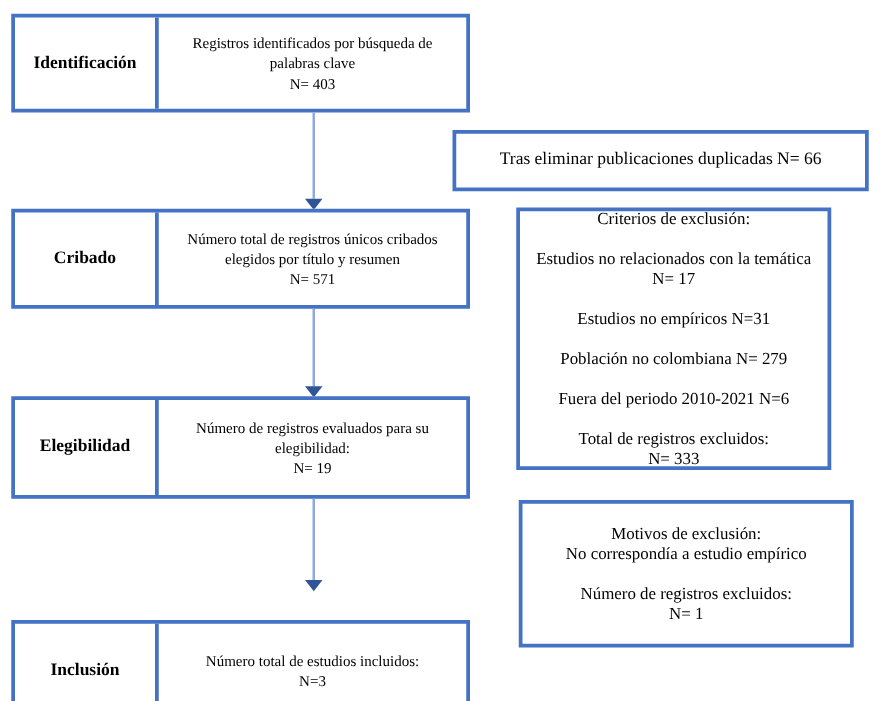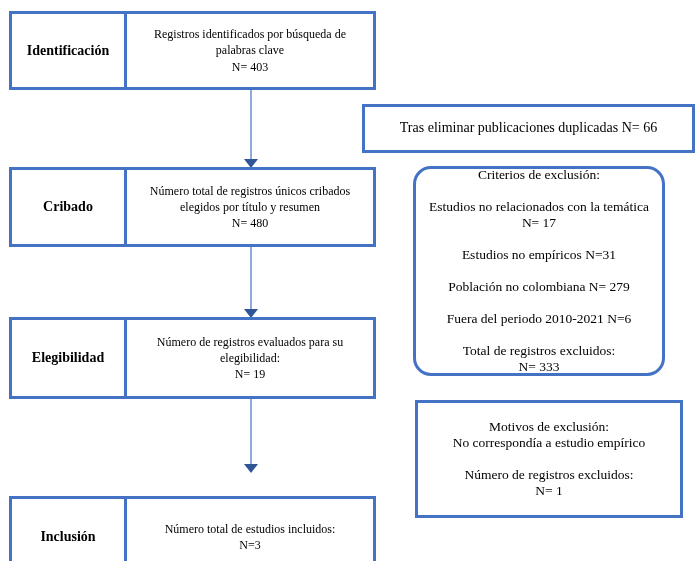--- a/index.html
+++ b/index.html
@@ -95,24 +95,24 @@
   </div>
 
   <div class="arrow-line" style="left:250px; top:90px; height:69px;"></div>
   <div class="arrow-head" style="left:244px; top:159px;"></div>
 
   <div class="box side-box duplicates" style="left:362px; top:104px; width:333px; height:49px;">Tras eliminar publicaciones duplicadas N= 66</div>
 
   <div class="box stage-row" style="left:9px; top:167px; width:367px; height:80px;">
     <div class="label-cell">Cribado</div>
     <div class="content-cell">Número total de registros únicos cribados elegidos por título y resumen
-N= 480</div>
+N= 571</div>
   </div>
 
-  <div class="box side-box criteria" style="left:413px; top:166px; width:252px; height:210px;border-radius:18px;">Criterios de exclusión:
+  <div class="box side-box criteria" style="left:413px; top:166px; width:252px; height:210px;">Criterios de exclusión:
 
 Estudios no relacionados con la temática N= 17
 
 Estudios no empíricos N=31
 
 Población no colombiana N= 279
 
 Fuera del periodo 2010-2021 N=6
 
 Total de registros excluidos:

